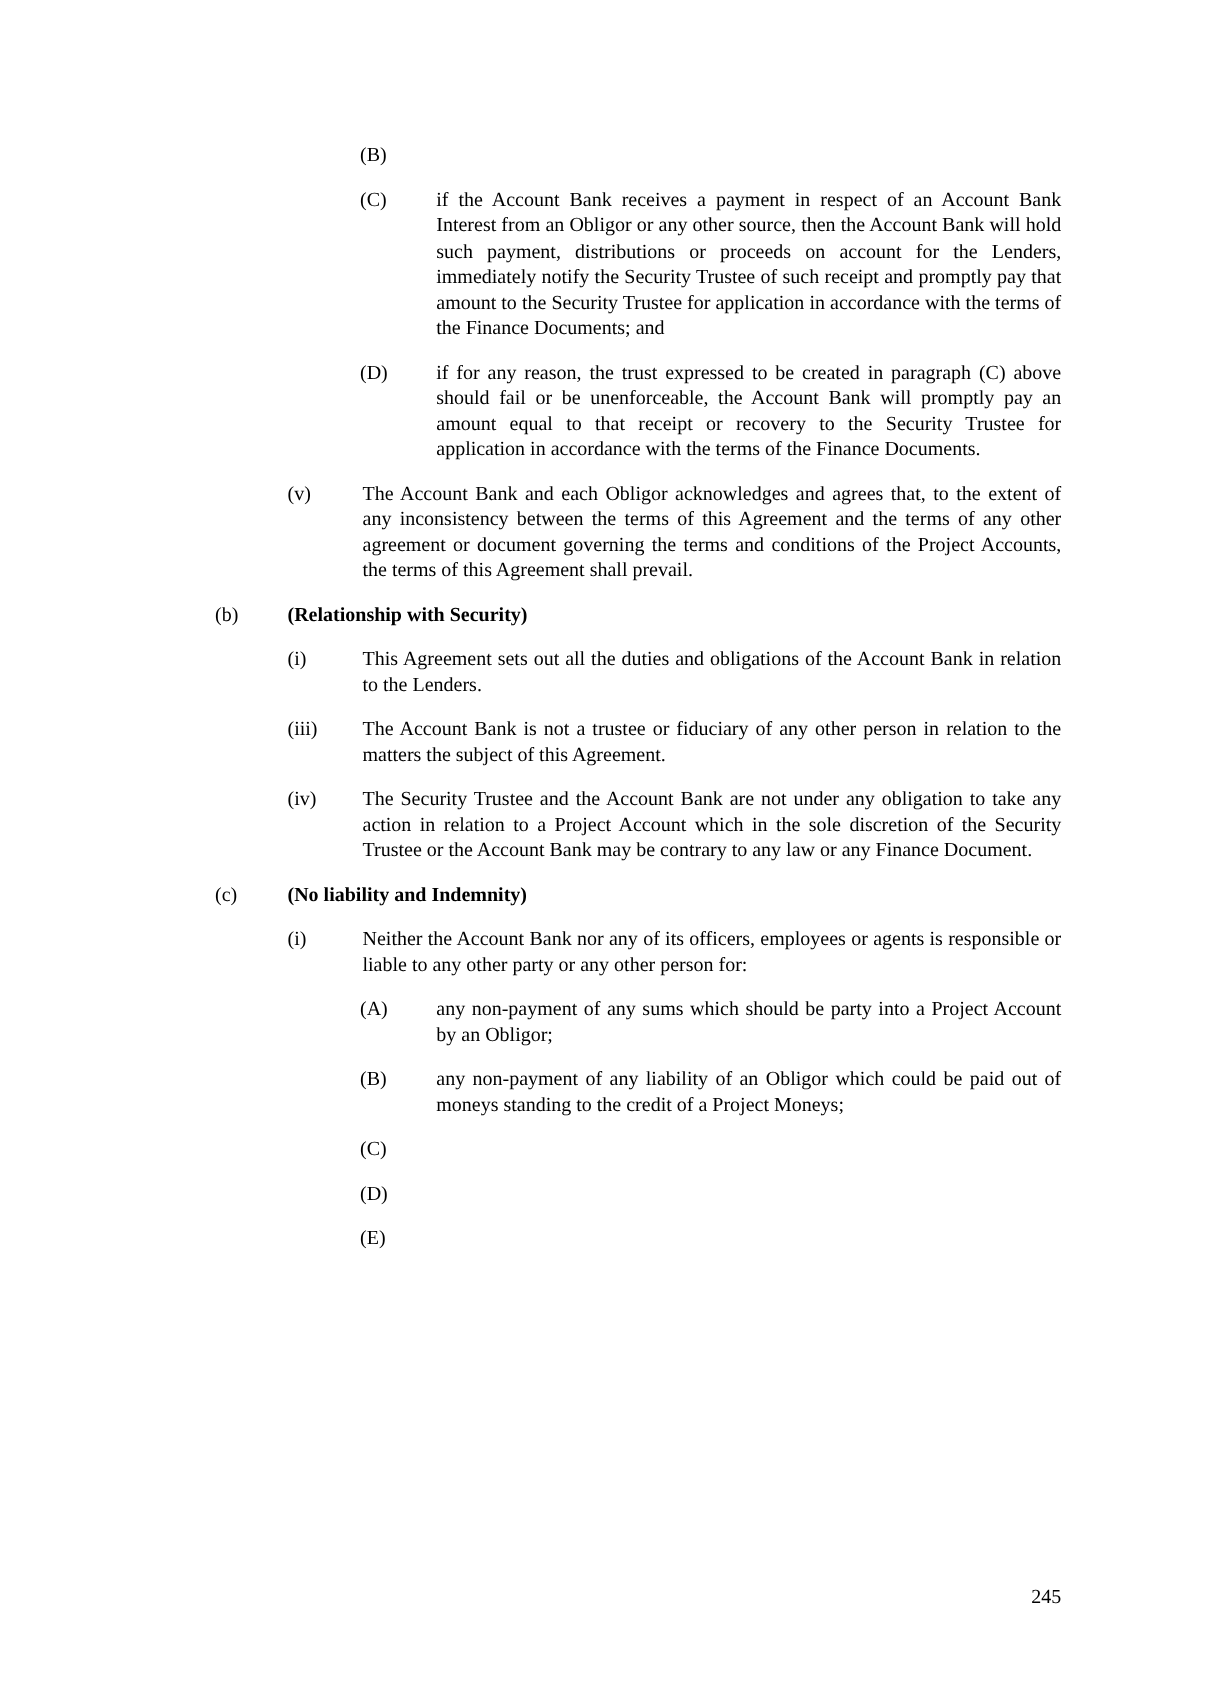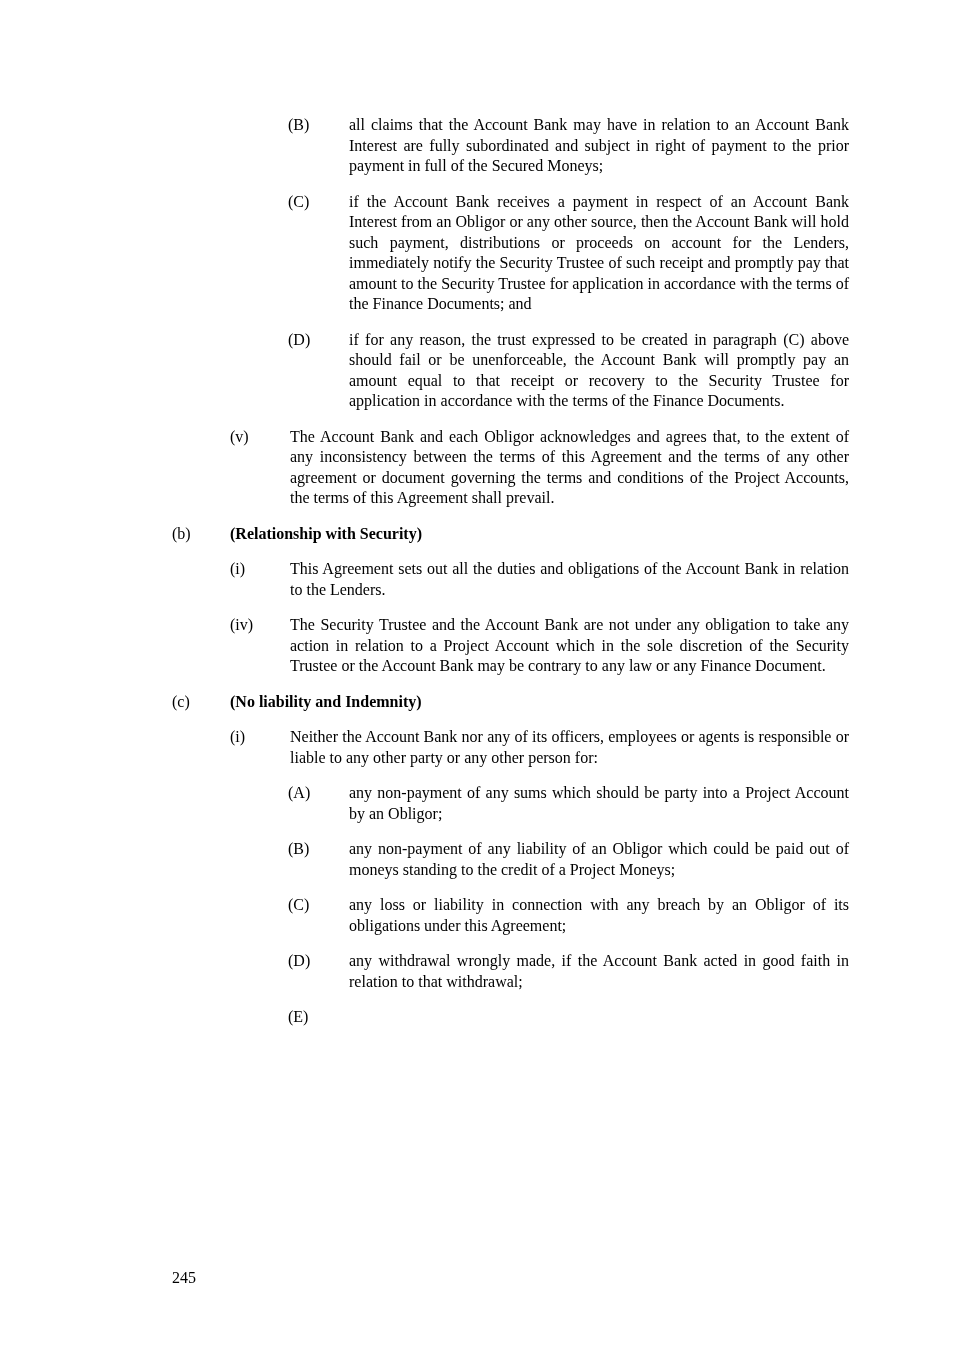--- a/index.html
+++ b/index.html
@@ -48,32 +48,31 @@
   }
   .heading-text {
     flex: 1 1 auto;
     font-weight: bold;
   }
   .page-number {
     position: absolute;
     top: 1268px;
     left: 172px;
     width: 677px;
-    text-align: left;
+    text-align: right;
   }
 </style>
 </head>
 <body>
 
 <div class="page">
   <div class="content">
 
     <div class="para indent-l3">
       <span class="para-label para-label-l3">(B)</span>
-      <div class="para-text">all claims that the Account Bank may have in relation to an Account Bank Interest are fully subordinated and subject in right of payment to the prior payment in full of the Secured Moneys;</div>
     </div>
     <div class="para indent-l3">
       <span class="para-label para-label-l3">(C)</span>
       <div class="para-text">if the Account Bank receives a payment in respect of an Account Bank Interest from an Obligor or any other source, then the Account Bank will hold such payment, distributions or proceeds on account for the Lenders, immediately notify the Security Trustee of such receipt and promptly pay that amount to the Security Trustee for application in accordance with the terms of the Finance Documents; and</div>
     </div>
     <div class="para indent-l3">
       <span class="para-label para-label-l3">(D)</span>
       <div class="para-text">if for any reason, the trust expressed to be created in paragraph (C) above should fail or be unenforceable, the Account Bank will promptly pay an amount equal to that receipt or recovery to the Security Trustee for application in accordance with the terms of the Finance Documents.</div>
     </div>
 
@@ -84,20 +83,24 @@
 
     <div class="para">
       <span class="para-label para-label-l1">(b)</span>
       <div class="heading-text">(Relationship with Security)</div>
     </div>
     <div class="para indent-l2">
       <span class="para-label">(i)</span>
       <div class="para-text">This Agreement sets out all the duties and obligations of the Account Bank in relation to the Lenders.</div>
     </div>
     <div class="para indent-l2">
+      <span class="para-label">(iii)</span>
+      <div class="para-text">The Account Bank is not a trustee or fiduciary of any other person in relation to the matters the subject of this Agreement.</div>
+    </div>
+    <div class="para indent-l2">
       <span class="para-label">(iv)</span>
       <div class="para-text">The Security Trustee and the Account Bank are not under any obligation to take any action in relation to a Project Account which in the sole discretion of the Security Trustee or the Account Bank may be contrary to any law or any Finance Document.</div>
     </div>
 
     <div class="para">
       <span class="para-label para-label-l1">(c)</span>
       <div class="heading-text">(No liability and Indemnity)</div>
     </div>
     <div class="para indent-l2">
       <span class="para-label">(i)</span>
@@ -106,25 +109,23 @@
     <div class="para indent-l3">
       <span class="para-label para-label-l3">(A)</span>
       <div class="para-text">any non-payment of any sums which should be party into a Project Account by an Obligor;</div>
     </div>
     <div class="para indent-l3">
       <span class="para-label para-label-l3">(B)</span>
       <div class="para-text">any non-payment of any liability of an Obligor which could be paid out of moneys standing to the credit of a Project Moneys;</div>
     </div>
     <div class="para indent-l3">
       <span class="para-label para-label-l3">(C)</span>
-      <div class="para-text">any loss or liability in connection with any breach by an Obligor of its obligations under this Agreement;</div>
     </div>
     <div class="para indent-l3">
       <span class="para-label para-label-l3">(D)</span>
-      <div class="para-text">any withdrawal wrongly made, if the Account Bank acted in good faith in relation to that withdrawal;</div>
     </div>
     <div class="para indent-l3">
       <span class="para-label para-label-l3">(E)</span>
     </div>
 
   </div>
 
   <div class="page-number">245</div>
 </div>
 

